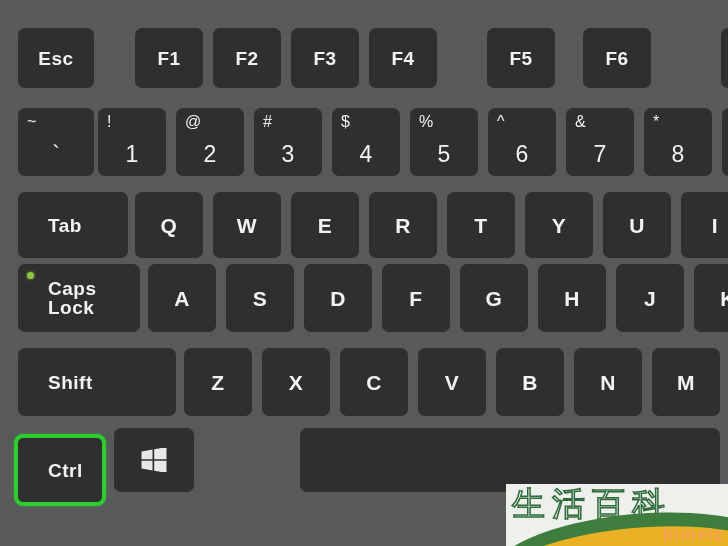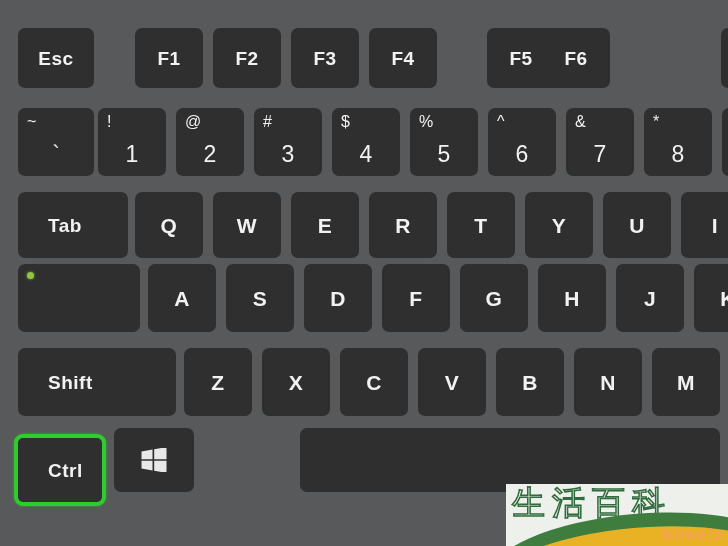--- a/index.html
+++ b/index.html
@@ -105,21 +105,21 @@
     width: 222px;
     height: 62px;
     overflow: hidden;
     background: #eef0ec;
   }
   #watermark .wm-cn {
     position: absolute;
     top: 1px;
     left: 6px;
     right: 4px;
-    font-family: Liberation Serif, serif;
+    font-family: Liberation Sans, sans-serif;
     font-size: 33px;
     letter-spacing: 7px;
     color: transparent;
     -webkit-text-stroke: 1.5px #2f6b3c;
     white-space: nowrap;
     line-height: 1.15;
   }
   #watermark .wm-url {
     position: absolute;
     bottom: 12px;
@@ -181,21 +181,21 @@
     </div>
     <div class="key fn" style="left: 291px; top: 28px; width: 68px; height: 60px;">
       <span class="lbl">F3</span>
     </div>
     <div class="key fn" style="left: 369px; top: 28px; width: 68px; height: 60px;">
       <span class="lbl">F4</span>
     </div>
     <div class="key fn" style="left: 487px; top: 28px; width: 68px; height: 60px;">
       <span class="lbl">F5</span>
     </div>
-    <div class="key fn" style="left: 542px; top: 28px; width: 68px; height: 60px;">
+    <div class="key fn" style="left: 583px; top: 28px; width: 68px; height: 60px;">
       <span class="lbl">F6</span>
     </div>
     <div class="key fn" style="left: 721px; top: 28px; width: 68px; height: 60px;"></div>
     <div class="key" style="left: 18px; top: 108px; width: 76px; height: 68px;">
       <span class="shift-sym">~</span>
       <span class="digit">`</span>
     </div>
     <div class="key" style="left: 98px; top: 108px; width: 68px; height: 68px;">
       <span class="shift-sym">!</span>
       <span class="digit">1</span>
@@ -251,20 +251,21 @@
       <span class="lbl">Y</span>
     </div>
     <div class="key" style="left: 603px; top: 192px; width: 68px; height: 66px;">
       <span class="lbl">U</span>
     </div>
     <div class="key" style="left: 681px; top: 192px; width: 68px; height: 66px;">
       <span class="lbl">I</span>
     </div>
     <div class="key wide" style="left: 18px; top: 264px; width: 122px; height: 68px;">
       <span class="led"></span>
+      <span class="lbl">Caps Lock</span>
     </div>
     <div class="key" style="left: 148px; top: 264px; width: 68px; height: 68px;">
       <span class="lbl">A</span>
     </div>
     <div class="key" style="left: 226px; top: 264px; width: 68px; height: 68px;">
       <span class="lbl">S</span>
     </div>
     <div class="key" style="left: 304px; top: 264px; width: 68px; height: 68px;">
       <span class="lbl">D</span>
     </div>

